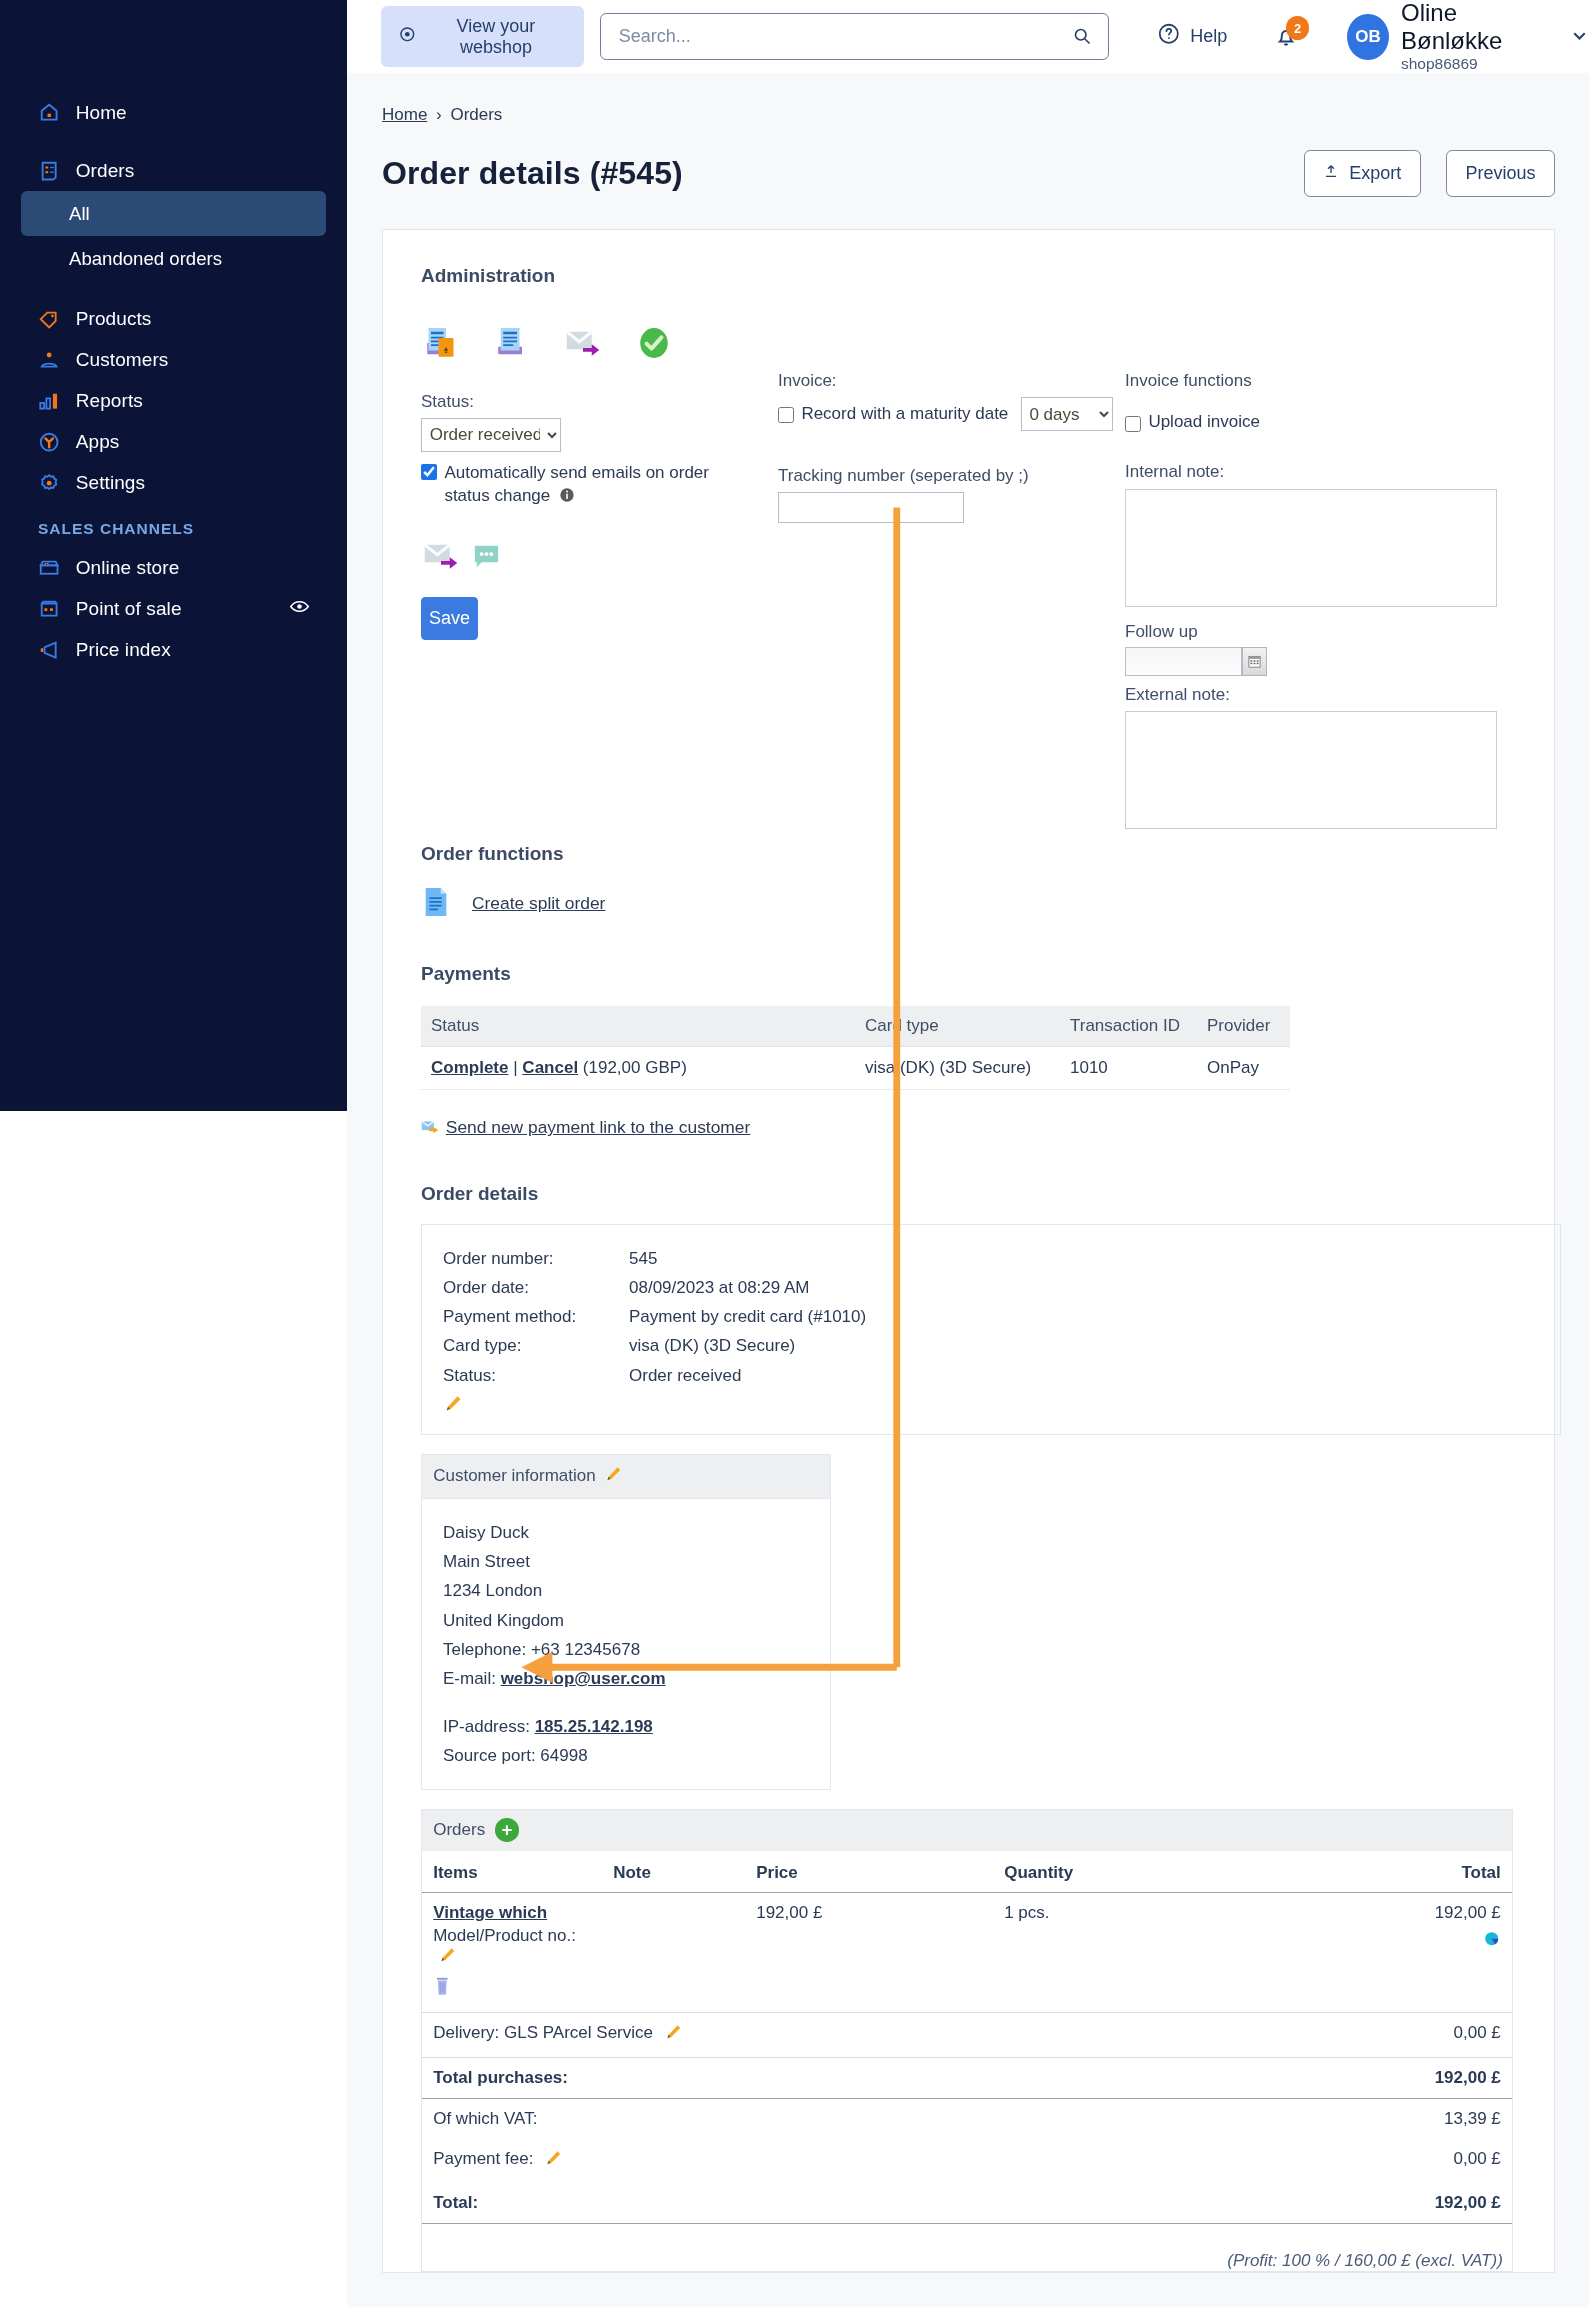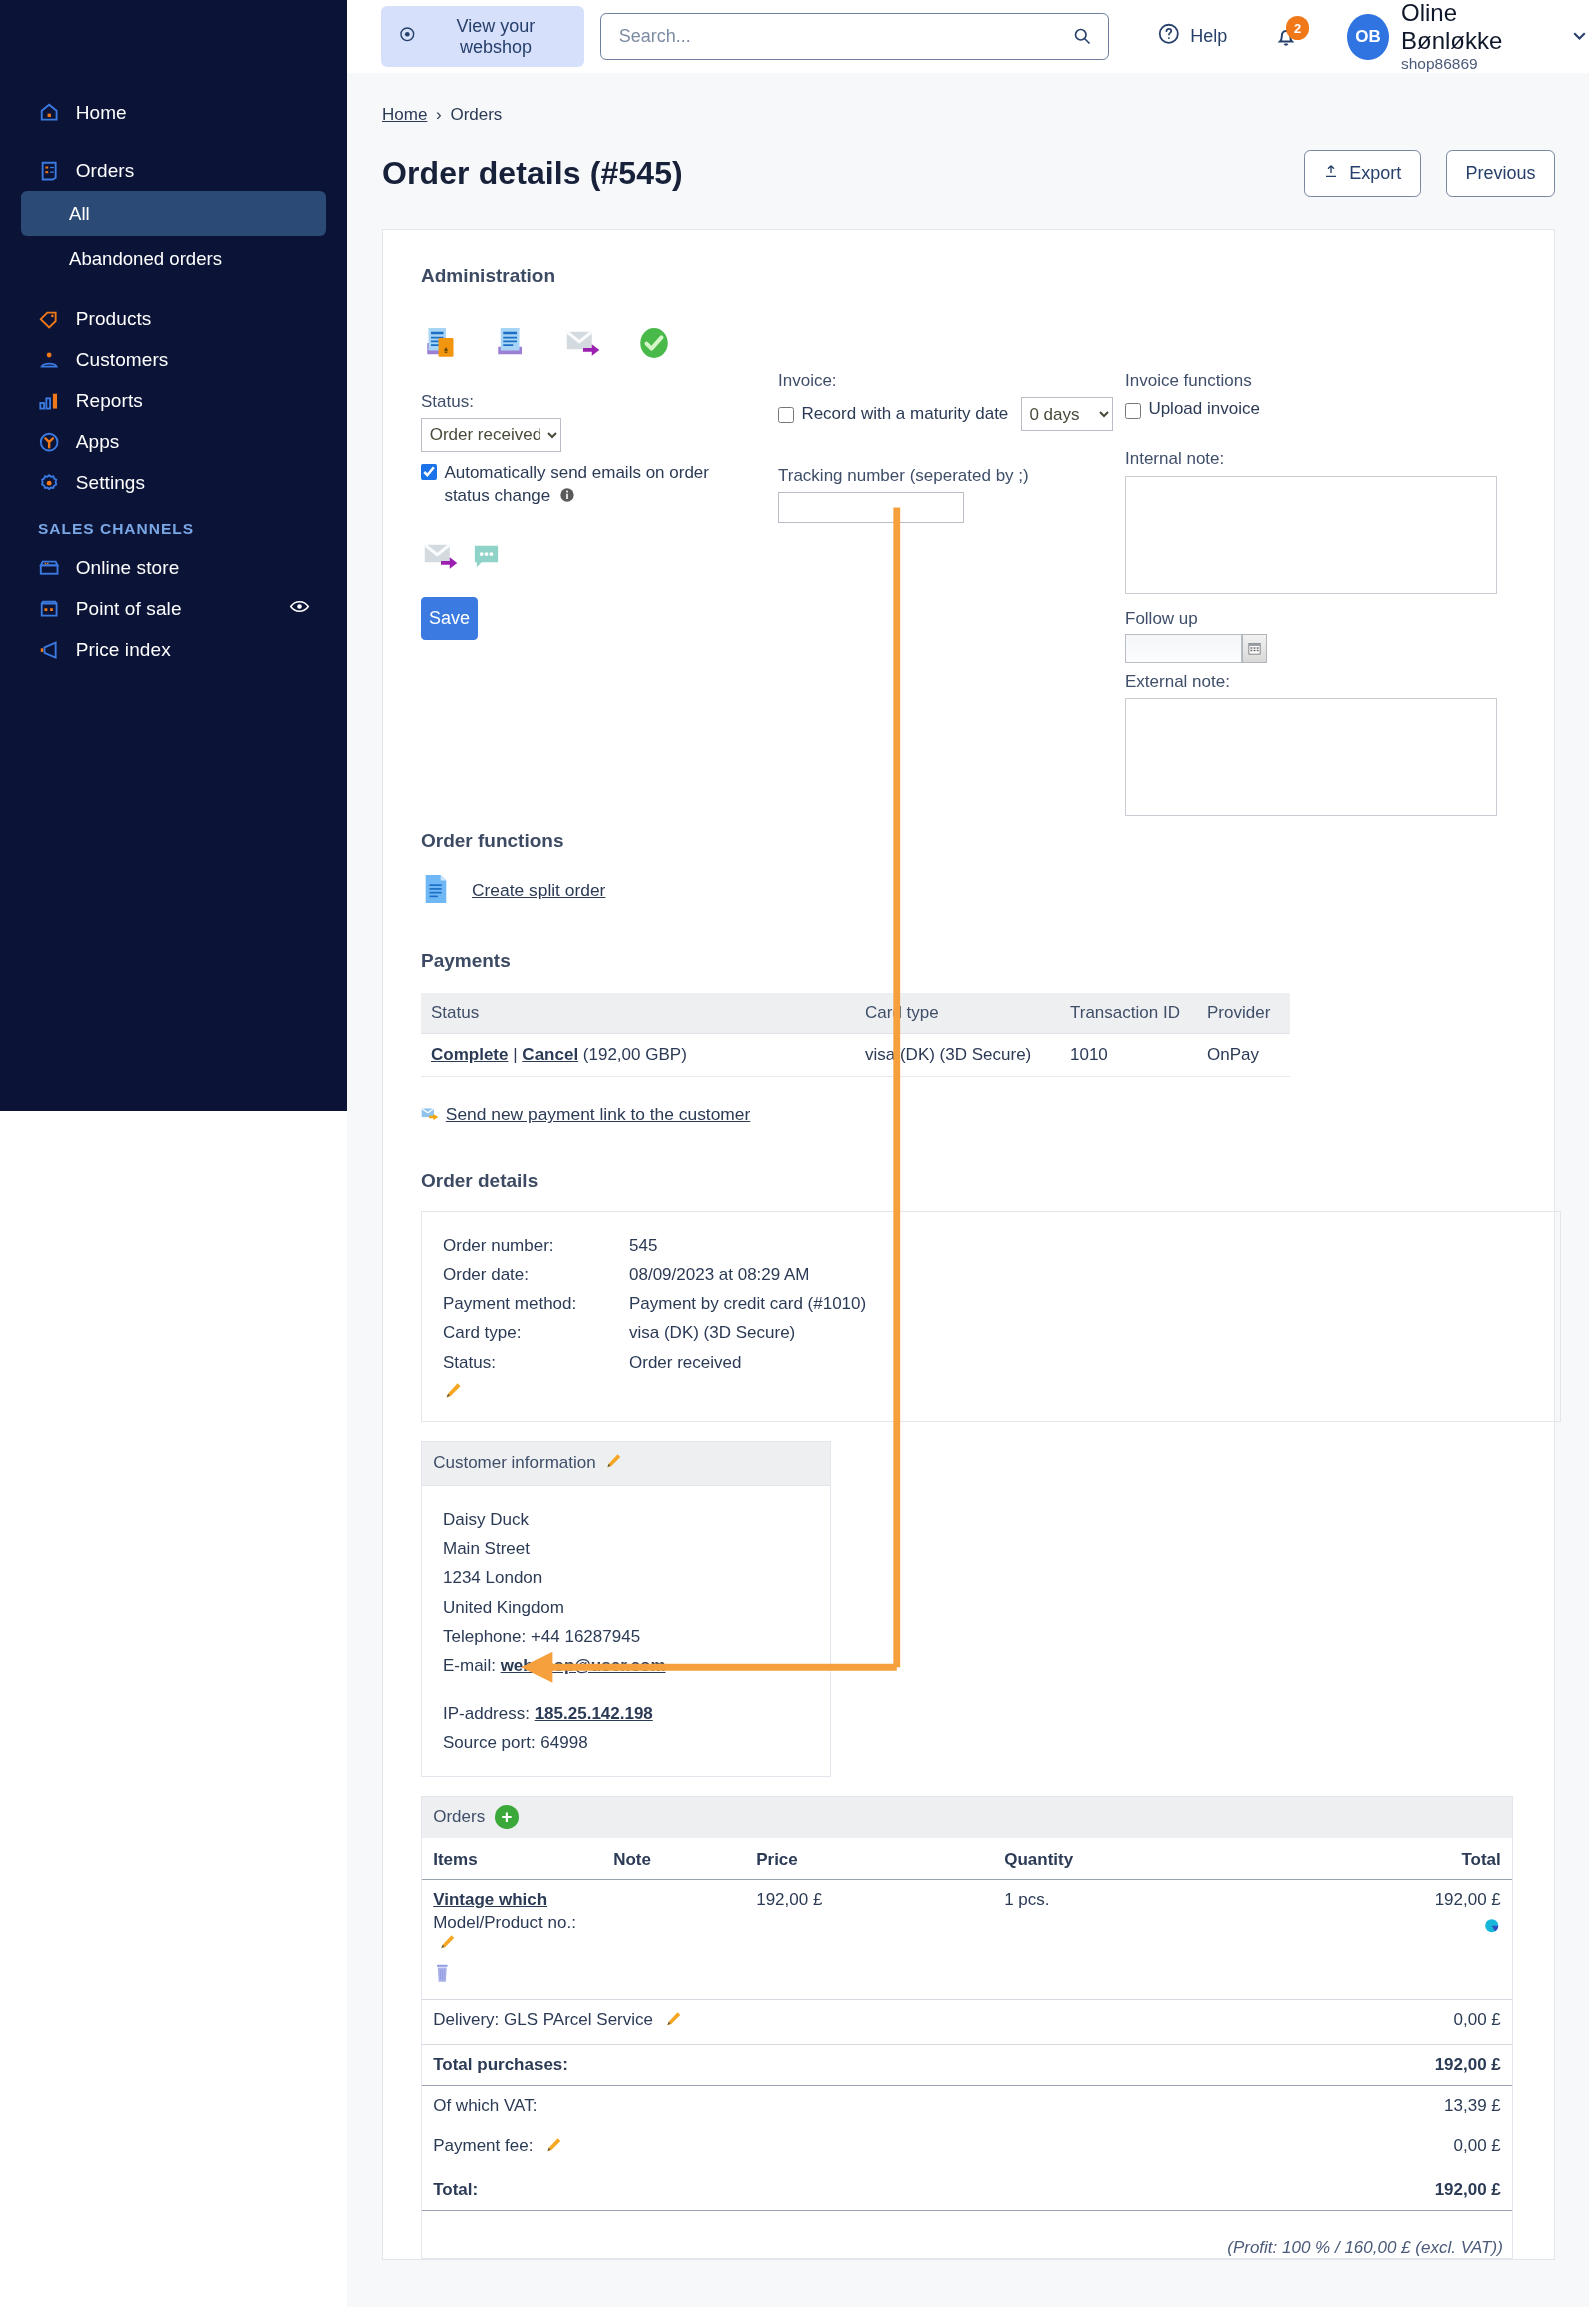--- a/index.html
+++ b/index.html
@@ -518,21 +518,21 @@
 
         <div style="margin-top:35px;">
           <label class="field-lbl">Tracking number (seperated by ;)</label>
           <input class="txt-in" type="text" style="">
         </div>
       </div>
 
       <div class="admin-col3">
         <div style="height:48px;"></div>
         <label class="field-lbl">Invoice functions</label>
-        <div class="chk-line" style="margin-top:7px;align-items:center;">
+        <div class="chk-line" style="margin-top:20px;align-items:center;">
           <input type="checkbox" style="">
           <span>Upload invoice</span>
         </div>
 
         <div style="margin-top:28.5px;">
           <label class="field-lbl">Internal note:</label>
           <textarea class="note" style=""></textarea>
         </div>
 
         <div style="margin-top:13.7px;">
@@ -656,21 +656,21 @@
             <path d="M17.5 2.8 21 6.3 9 18.3 4.4 19.8 6 15.2z" fill="#f5a623"></path>
             <path d="M4.4 19.8 6 15.2l2.2 2.2z" fill="#5a5a4a"></path>
           </svg>
         </span>
       </div>
       <div class="panel-body">
         <div class="cust-line">Daisy Duck</div>
         <div class="cust-line">Main Street</div>
         <div class="cust-line">1234 London</div>
         <div class="cust-line">United Kingdom</div>
-        <div class="cust-line">Telephone: +44 16287945</div>
+        <div class="cust-line">Telephone: +63 12345678</div>
         <div class="cust-line">
           <span>E-mail: </span><span class="ul">webshop@user.com</span>
         </div>
         <div style="height:18.6px;"></div>
         <div class="cust-line">
           <span>IP-address: </span><span class="ul">185.25.142.198</span>
         </div>
         <div class="cust-line">Source port: 64998</div>
       </div>
     </div>

